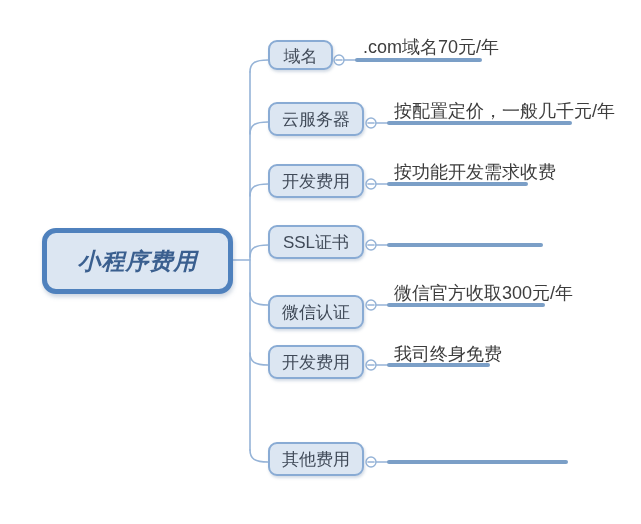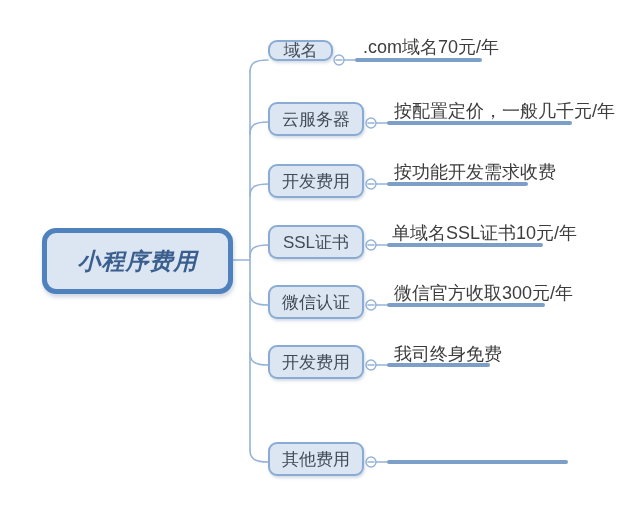--- a/index.html
+++ b/index.html
@@ -47,25 +47,25 @@
     background:var(--node-fill,#dce6f2);
     border:2px solid var(--node-border,#89abd4);
     border-radius:9px;
     display:flex;align-items:center;justify-content:center;
     box-shadow:1px 2px 3px rgba(110,135,170,.3);
   }
   .branch-node span{
     font-size:17px;
     color:var(--node-text,#404a58);
   }
-  .bn1{top:40px;width:65px;height:21px;}
+  .bn1{top:40px;width:65px;height:30px;align-items:flex-end;}
   .bn2{top:102px;}
   .bn3{top:164px;}
   .bn4{top:225px;}
-  .bn5{top:285px;justify-content:center;}
+  .bn5{top:295px;justify-content:center;}
   .bn6{top:345px;}
   .bn7{top:442px;}
   .leaf-text{
     position:absolute;
     font-size:18px;
     line-height:17px;
     color:var(--leaf-text,#3d3d3d);
     white-space:pre-line;
   }
   .lt1{left:363px;top:39px;}
@@ -175,21 +175,20 @@
   <div class="branch-node bn6">
     <span>开发费用</span>
   </div>
   <div class="branch-node bn7">
     <span>其他费用</span>
   </div>
 
   <div class="leaf-text lt1">.com域名70元/年</div>
   <div class="leaf-text lt2">按配置定价，一般几千元/年</div>
   <div class="leaf-text lt3">按功能开发需求收费</div>
-  <div class="leaf-text lt4">单域名SSL证书10元/年</div>
   <div class="leaf-text lt5">微信官方收取300元/年</div>
   <div class="leaf-text lt6">我司终身免费</div>
 
   <div class="leaf-line ll1"></div>
   <div class="leaf-line ll2"></div>
   <div class="leaf-line ll3"></div>
   <div class="leaf-line ll4"></div>
   <div class="leaf-line ll5"></div>
   <div class="leaf-line ll6"></div>
   <div class="leaf-line ll7"></div>

